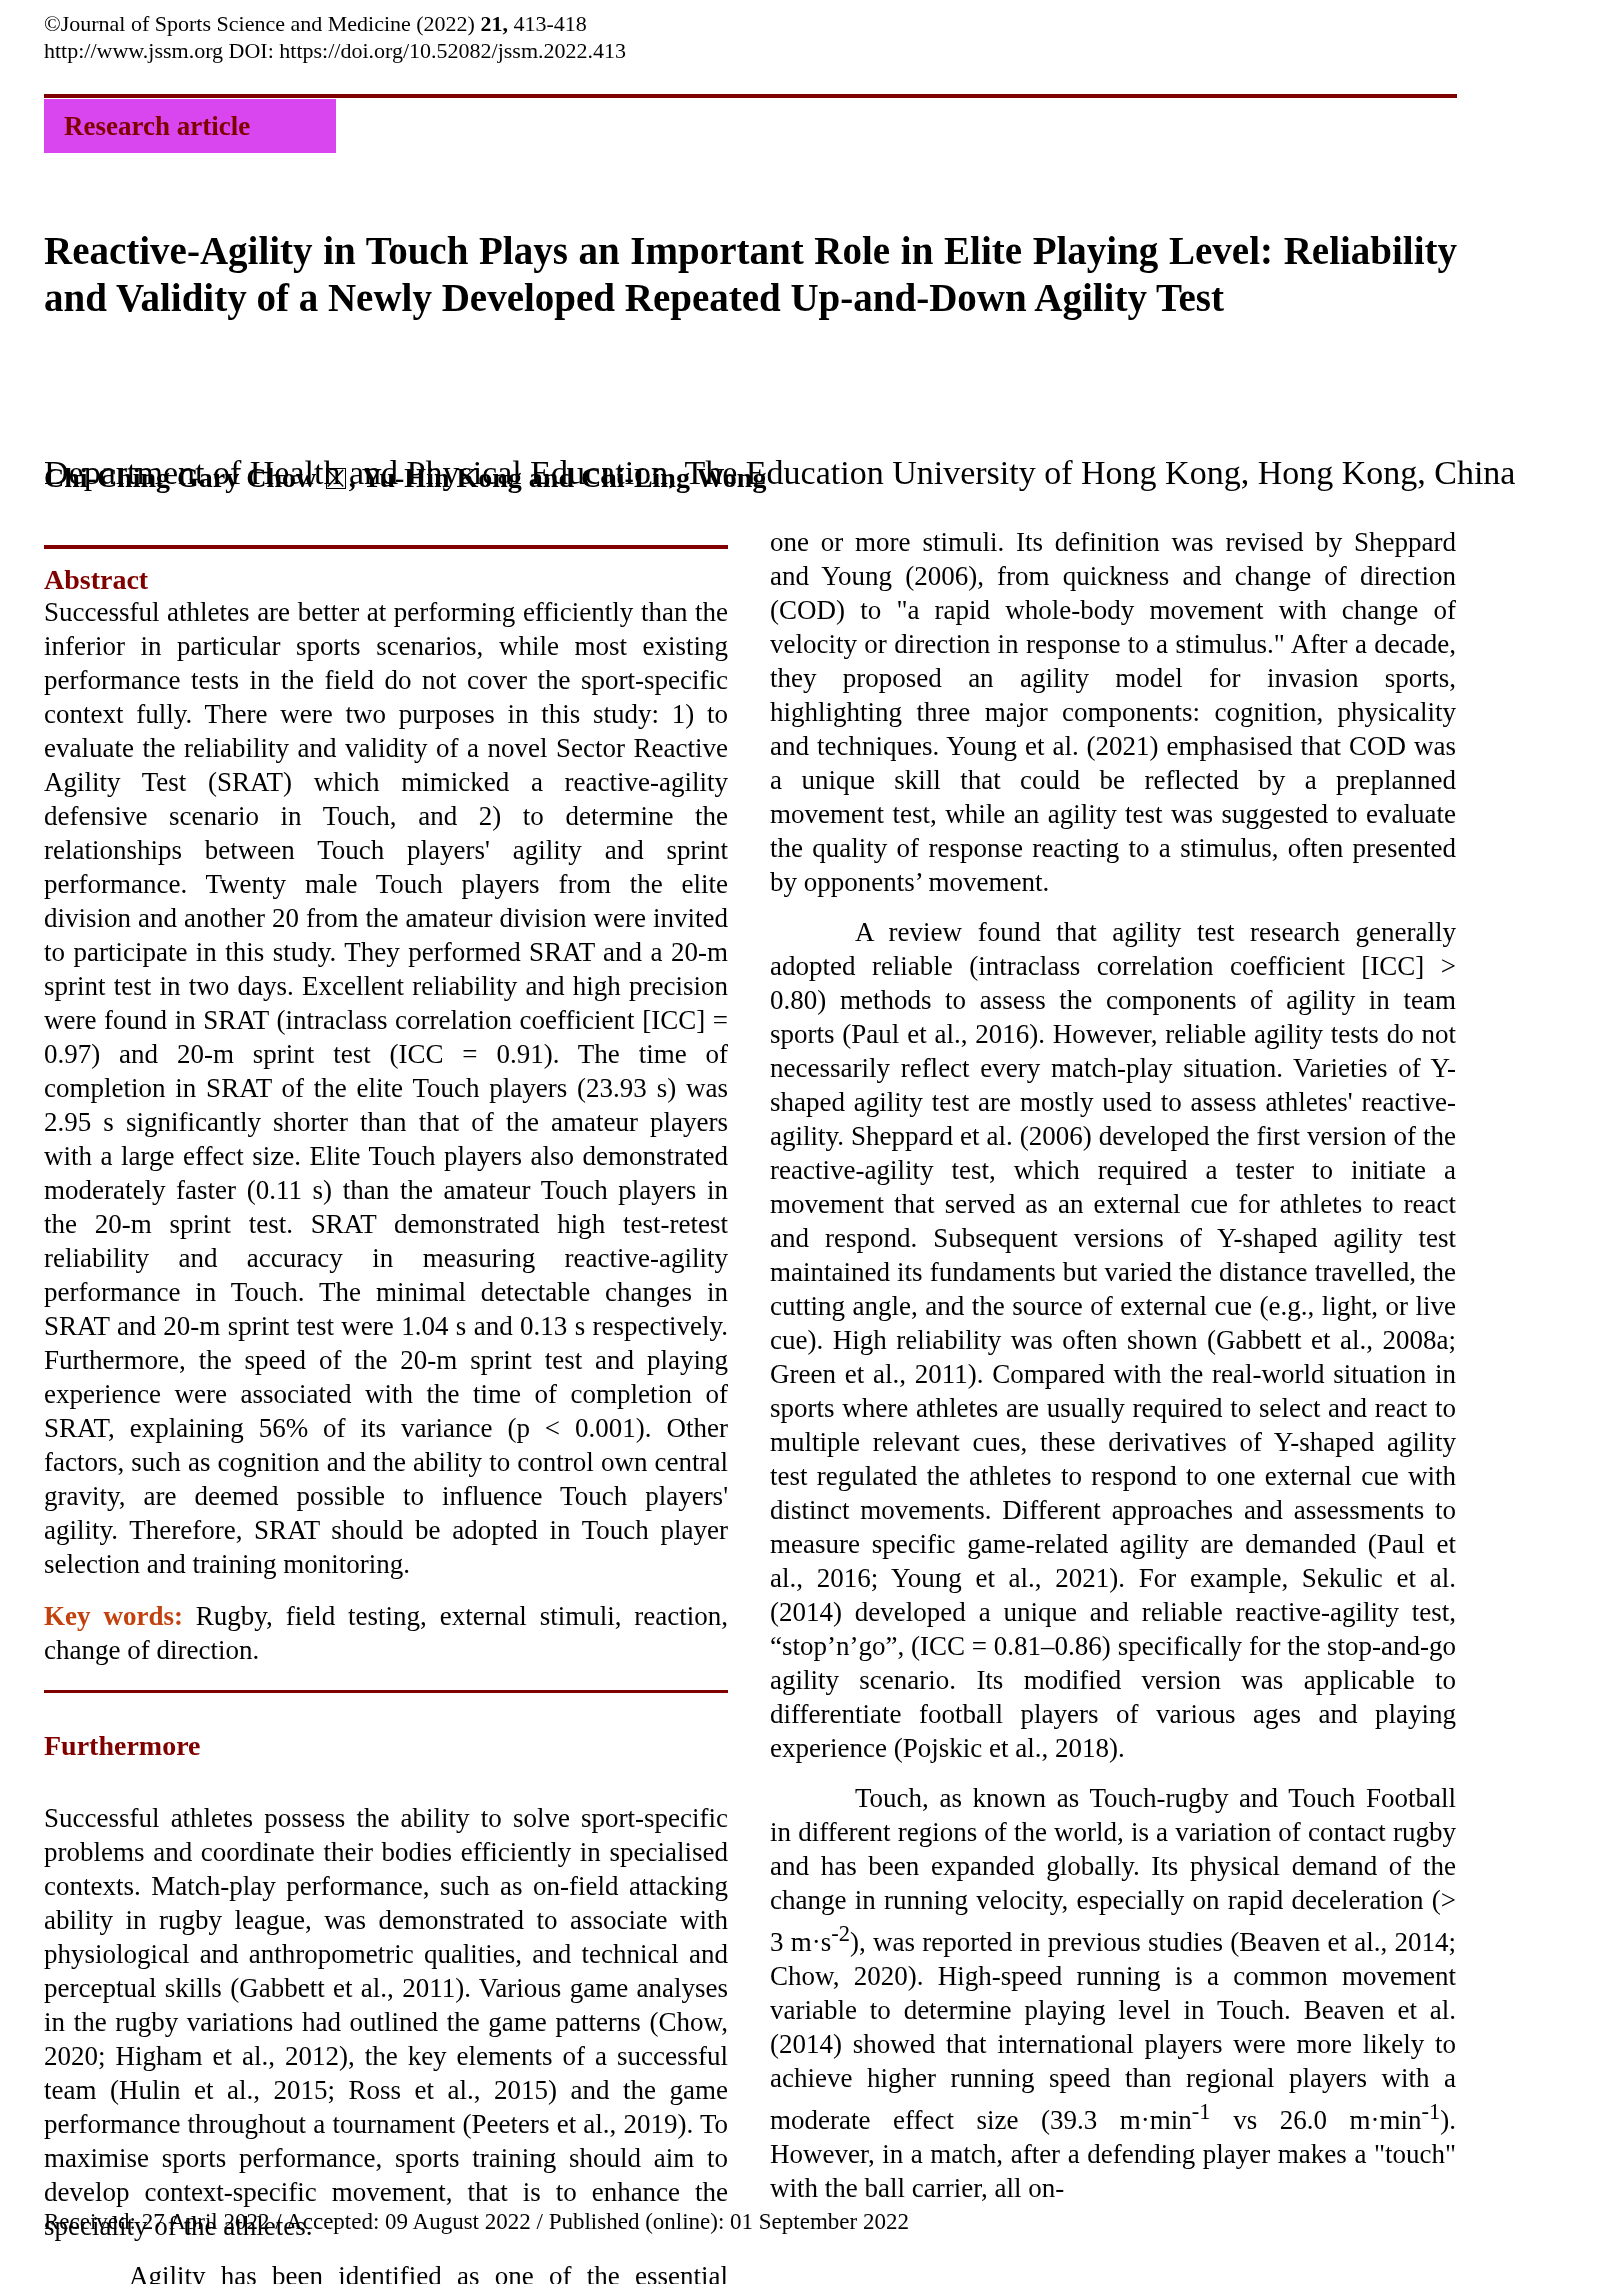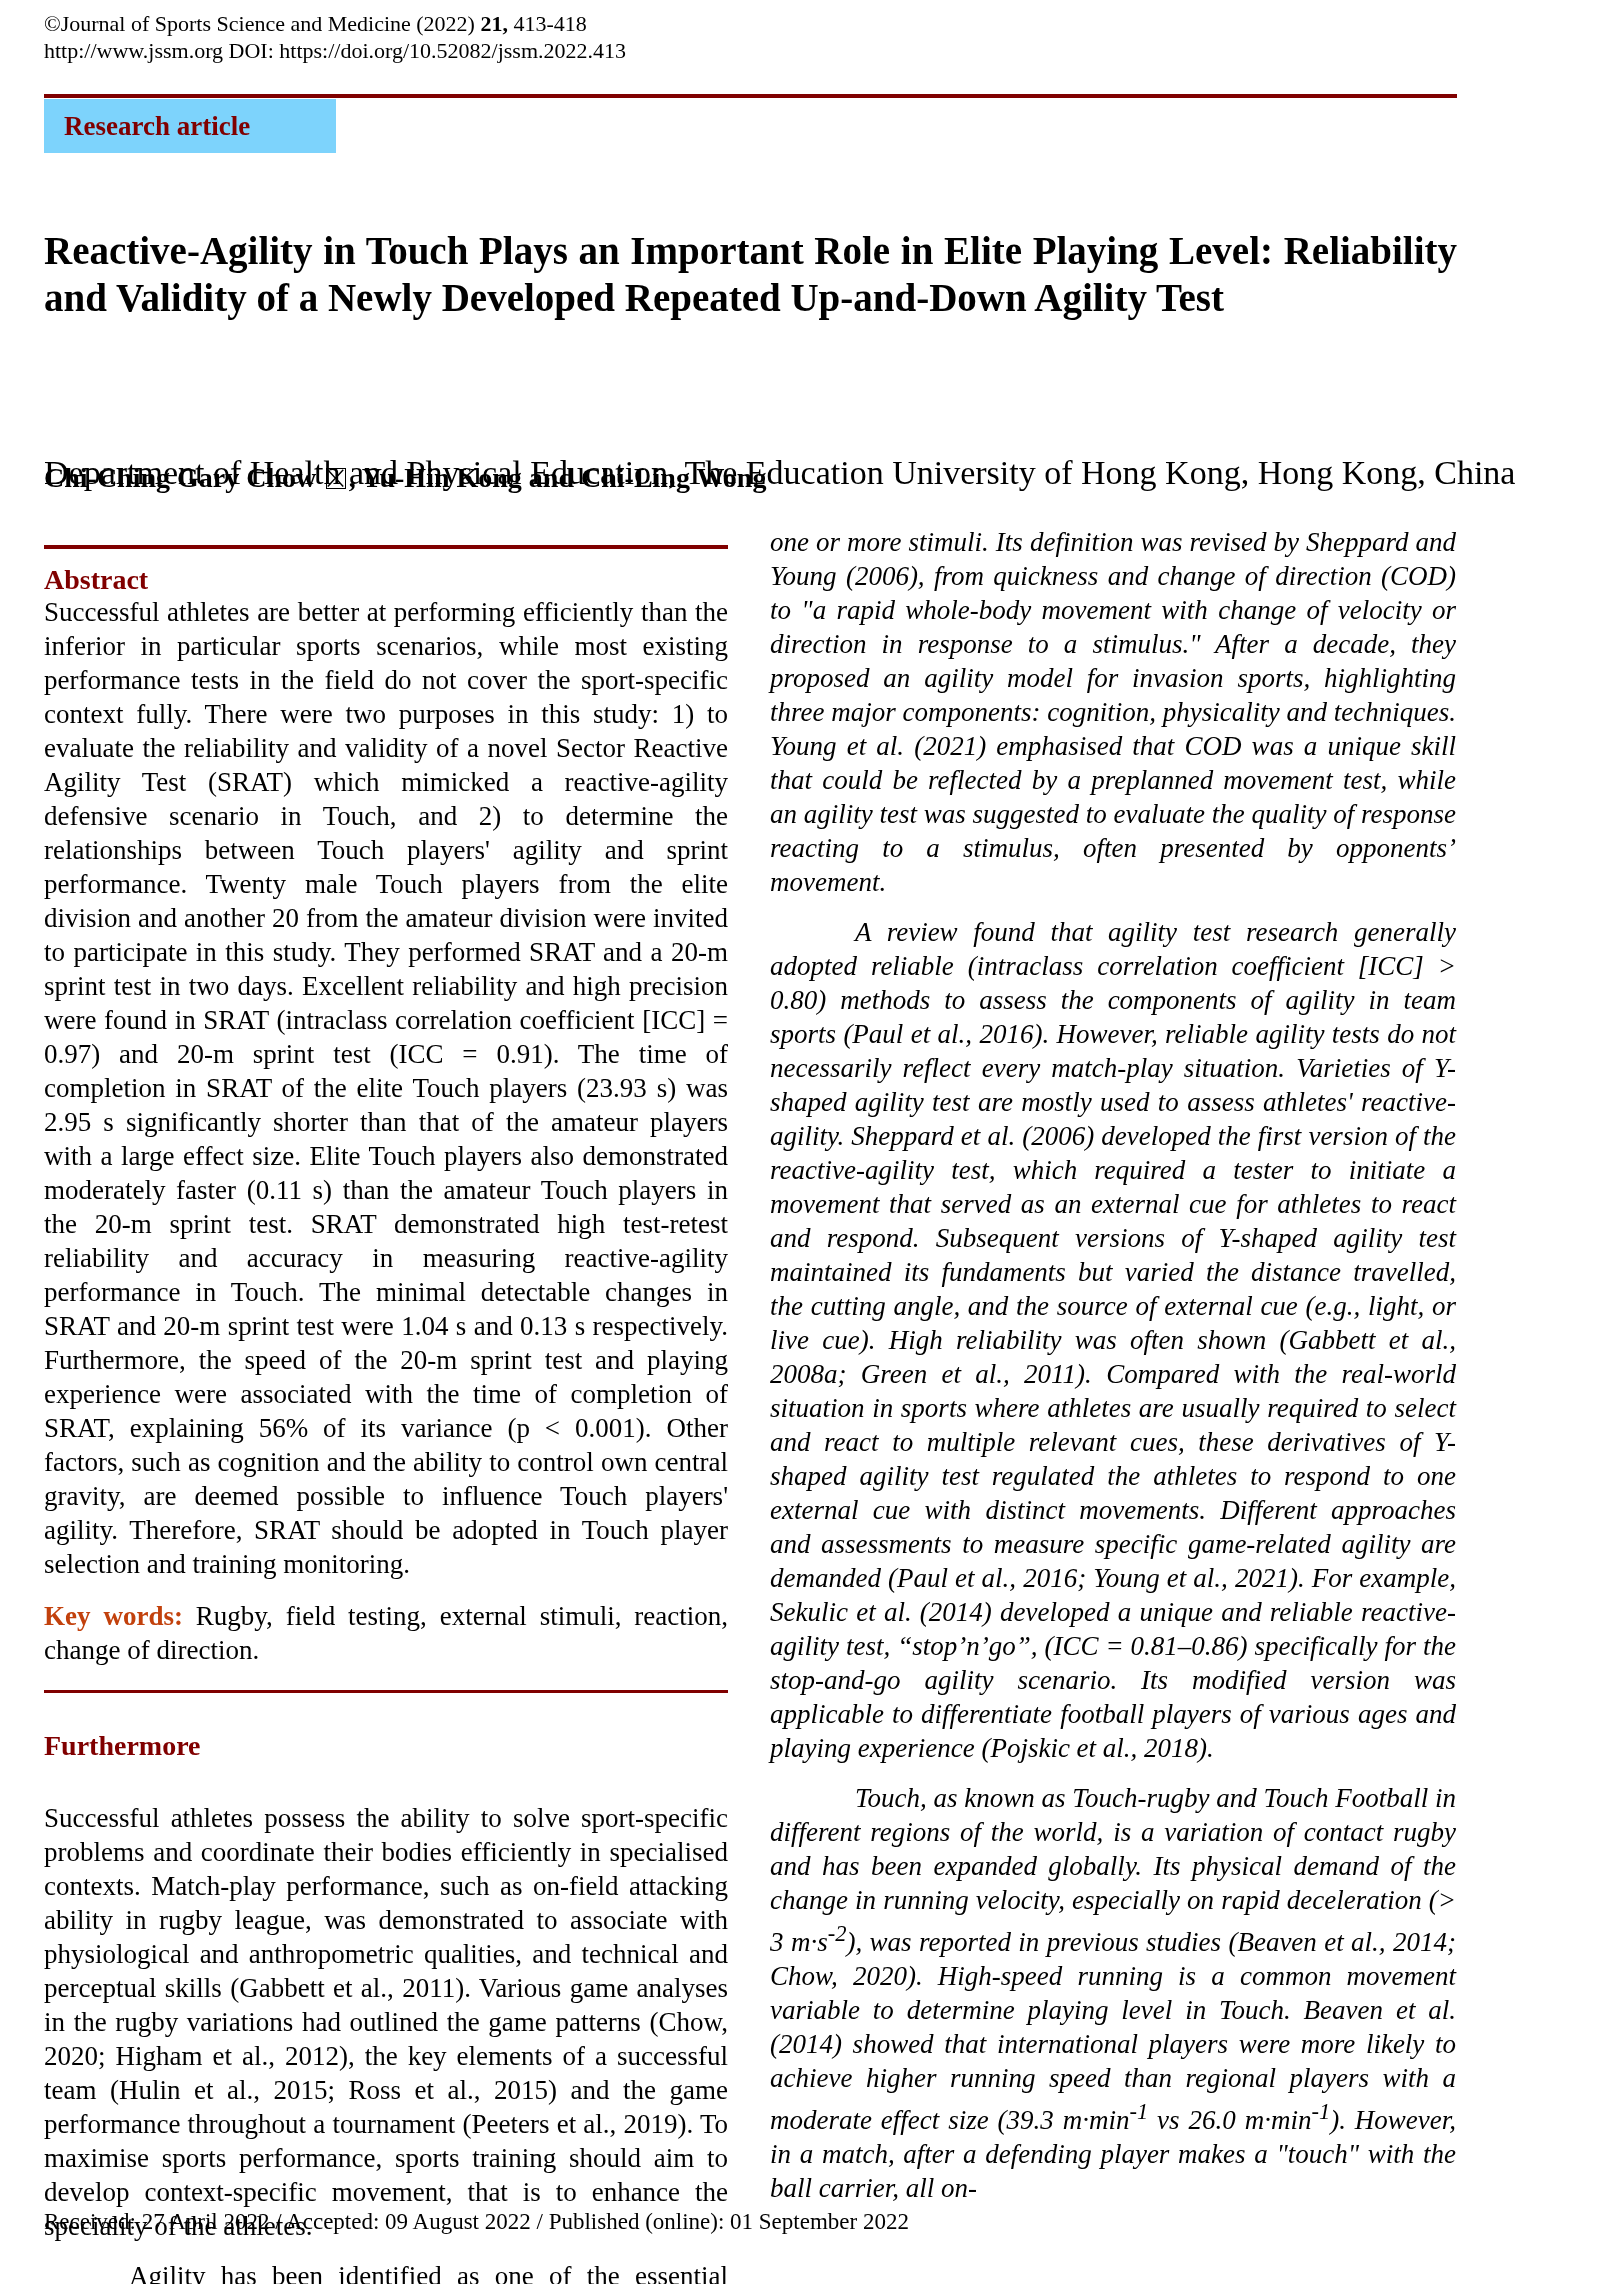--- a/index.html
+++ b/index.html
@@ -5,38 +5,38 @@
   html, body { margin: 0; padding: 0; background: #ffffff; }
   body {
     width: 1622px; height: 2284px; position: relative; overflow: hidden;
     font-family: "Liberation Serif", "DejaVu Serif", serif;
     color: #000;
   }
   .abs { position: absolute; }
   .header-line { left: 44px; font-size: 22px; line-height: 27px; }
   .top-rule { left: 44px; top: 94px; width: 1413px; height: 3.5px; background: #800000; }
   .badge {
-    left: 44px; top: 99px; width: 292px; height: 54px; background: #7dd3fc;
+    left: 44px; top: 99px; width: 292px; height: 54px; background: #d946ef;
     color: #800000; font-weight: bold; font-size: 27px; line-height: 54px;
     padding-left: 20px; box-sizing: border-box;
   }
   .title {
     left: 44px; top: 227px; width: 1413px; font-weight: bold; font-size: 39px;
     line-height: 47px; text-align: justify; text-align-last: left;
   }
   .authors { left: 44px; top: 418px; font-weight: bold; font-size: 28px; line-height: 35px; margin-top: 42px; }
   .affiliation { left: 44px; top: 456px; font-size: 34px; line-height: 34px; }
   .mail-icon {
     display: inline-block; width: 20px; height: 21px; border: 1.4px solid #000;
     position: relative; vertical-align: -2.1px; margin: 0 2.8px; box-sizing: border-box;
   }
   .mail-icon svg { position: absolute; left: 0; top: 0; }
   .col { position: absolute; font-size: 27px; line-height: 34px; text-align: justify; }
   .col-left { left: 44px; width: 684px; }
-  .col-right { left: 770px; width: 686px; top: 525px; font-style: italic; }
+  .col-right { left: 770px; width: 686px; top: 525px; }
   .rule { height: 3.5px; background: #800000; width: 684px; }
   .heading { color: #800000; font-weight: bold; font-size: 28px; }
   .kw-label { color: #c2410c; font-weight: bold; }
   p { margin: 0; }
   .indent { text-indent: 85px; margin-top: 16px; }
   .footer { left: 44px; top: 2208px; font-size: 23px; line-height: 28px; }
 </style>
 </head>
 <body>
 

